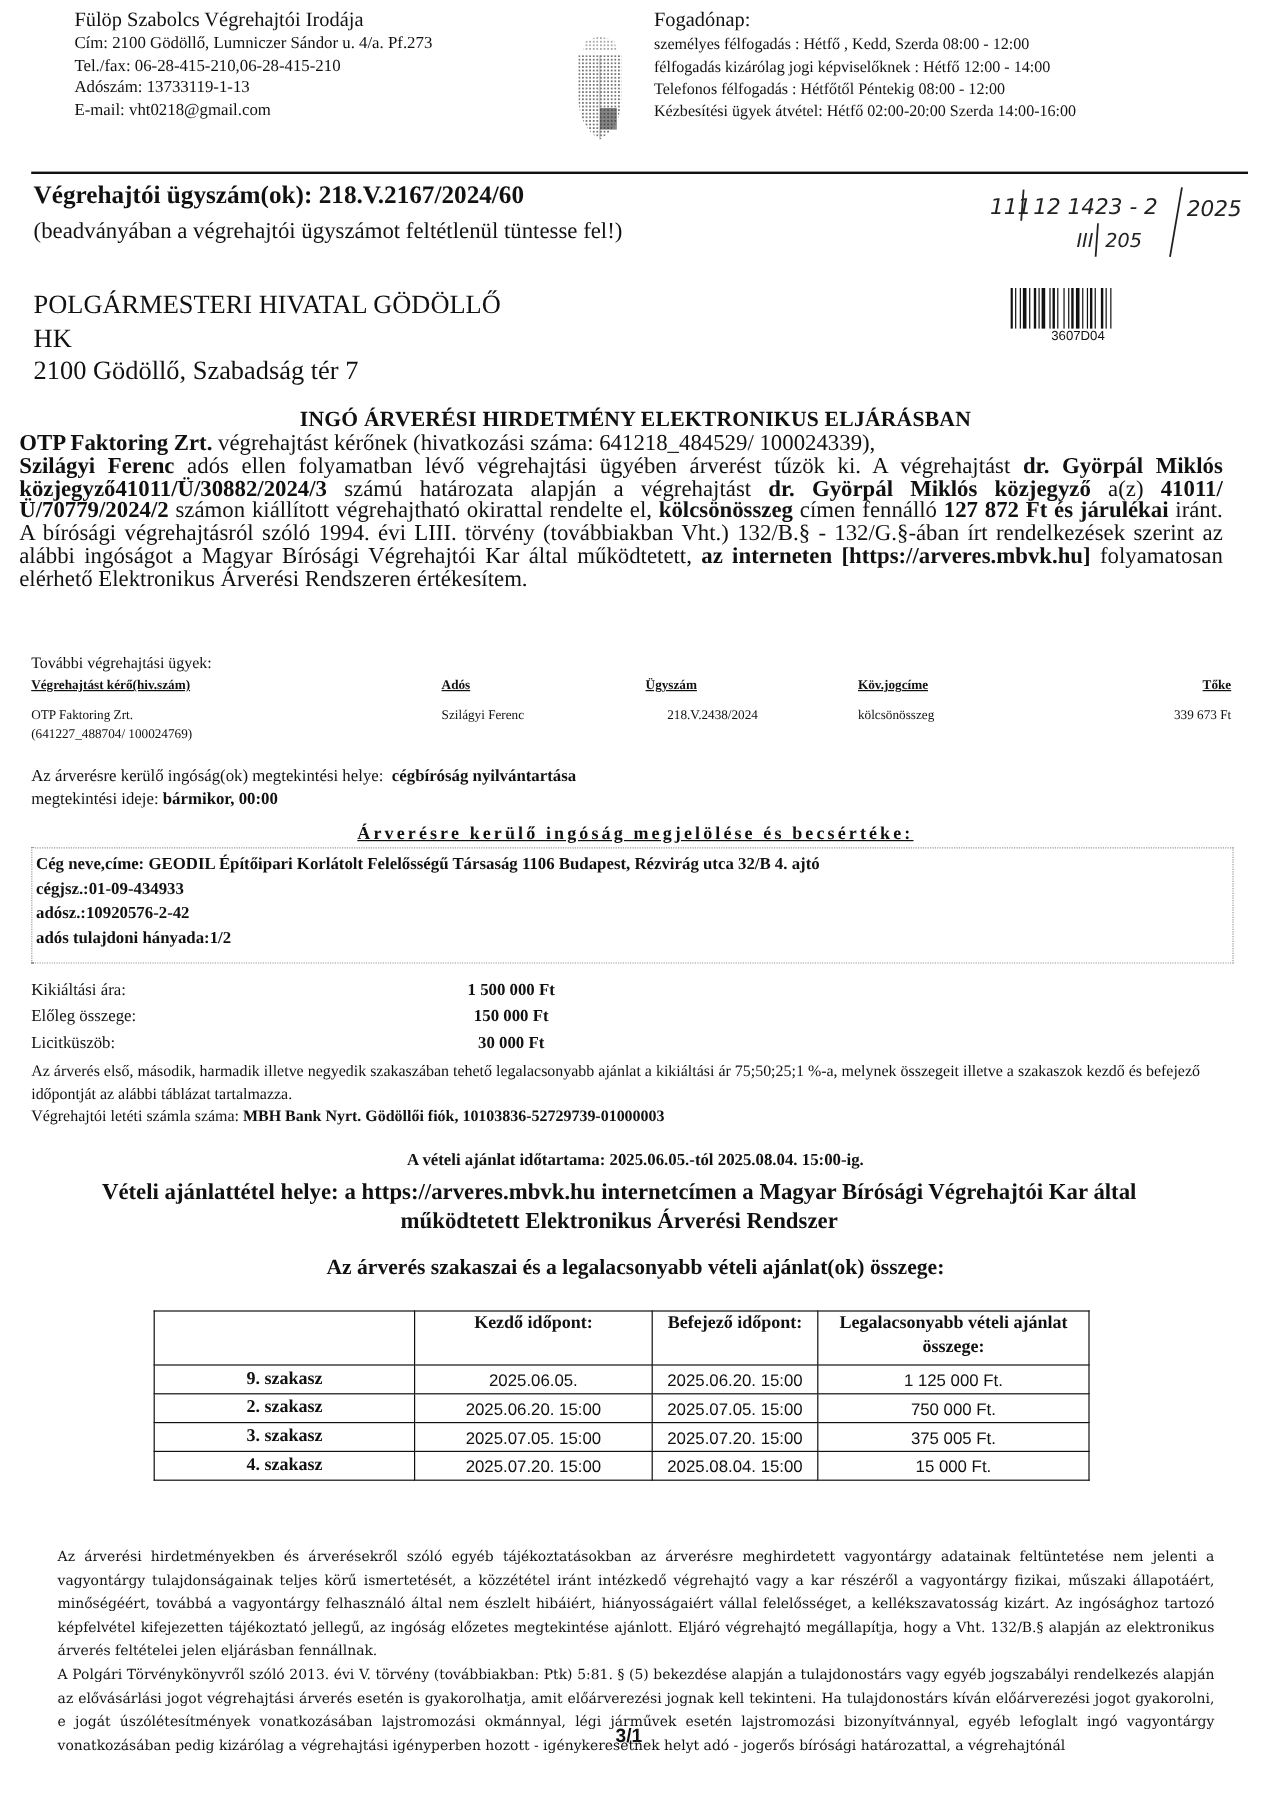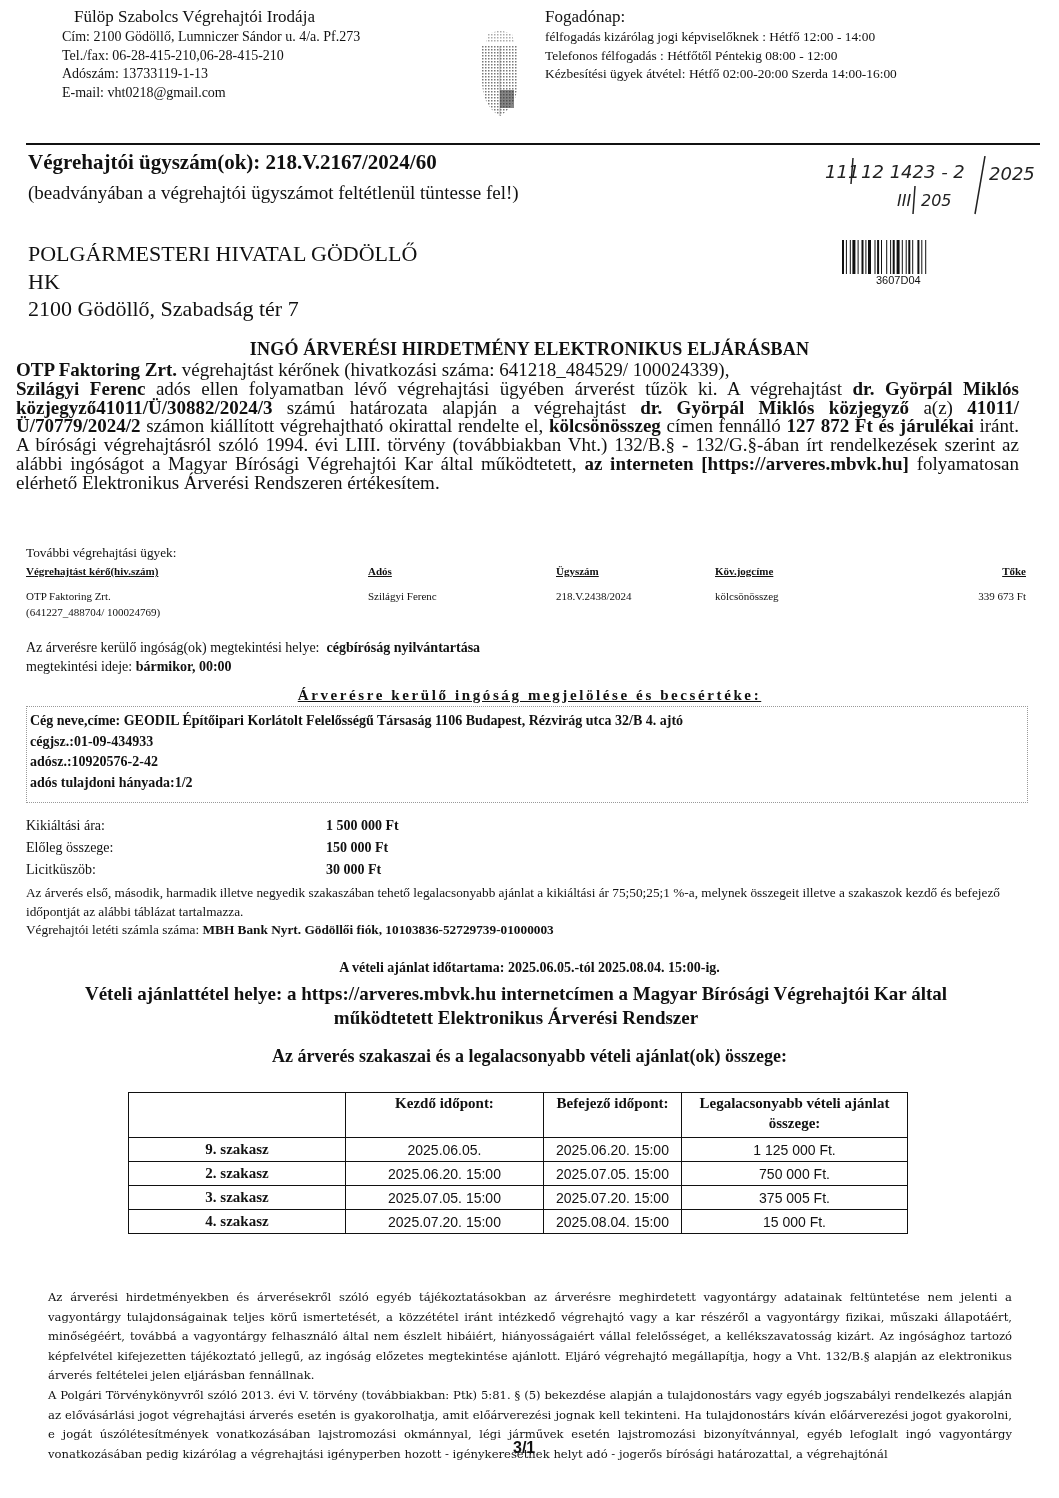--- a/index.html
+++ b/index.html
@@ -1,19 +1,19 @@
 <!DOCTYPE html>
 <html><head>
 <meta charset="utf-8">
 <style>
   html, body { margin: 0; padding: 0; background: #ffffff; }
   body { width: 1059px; height: 1498px; position: relative; overflow: hidden; color: #111; font-family: "Liberation Serif", "DejaVu Serif", serif; }
   .abs { position: absolute; }
   .hdr-left { left: 62px; top: 6px; width: 420px; font-size: 14px; line-height: 18.6px; }
-  .hdr-left .l1 { font-size: 17px; line-height: 22px; margin-left: 12px; }
+  .hdr-left .l1 { font-size: 17px; line-height: 22px; }
   .hdr-left .l2 { font-size: 17px; line-height: 22px; }
   .emblem { left: 470px; top: 28px; width: 60px; height: 92px; }
   .hdr-right { left: 545px; top: 6px; width: 500px; font-size: 13.4px; line-height: 18.5px; }
   .hdr-right .title { font-size: 17px; line-height: 22px; }
   .rule { left: 26px; top: 143px; width: 1014px; height: 2px; background: #111; }
   .caseno { left: 28px; top: 150px; font-size: 21px; font-weight: bold; }
   .casenote { left: 28px; top: 182px; font-size: 19px; }
   .handwrite { left: 825px; top: 156px; width: 230px; height: 60px; }
   .addr { left: 28px; top: 240px; font-size: 22px; line-height: 27.5px; }
   .barcode { left: 842px; top: 240px; width: 115px; height: 34px; }
@@ -25,21 +25,21 @@
   .more-table { left: 26px; top: 564px; width: 1000px; font-size: 11px; line-height: 15px; font-family: "Liberation Serif", serif; }
   .more-table .th { position: absolute; top: 0; font-weight: bold; text-decoration: underline; }
   .more-table .td { position: absolute; top: 25px; }
   .inspect { left: 26px; top: 638px; font-size: 14px; line-height: 19px; }
   .item-title { left: 0; width: 1059px; top: 687px; text-align: center; font-size: 15px; font-weight: bold; letter-spacing: 2.6px; text-decoration: underline; }
   .item-box { left: 26px; top: 706px; width: 1000px; height: 95px; border: 1px dotted #999; }
   .item-lines { left: 30px; top: 711px; font-size: 14px; line-height: 20.5px; font-weight: bold; }
   .prices { left: 26px; top: 818px; font-size: 14px; }
   .price-row { position: absolute; height: 22px; width: 500px; }
   .price-row .lbl { position: absolute; left: 0; }
-  .price-row .val { position: absolute; right: 0; width: 200px; text-align: left; font-weight: bold; }
+  .price-row .val { position: absolute; right: 0; width: 200px; text-align: center; font-weight: bold; }
   .stage-text { left: 26px; top: 884px; width: 1005px; font-size: 13.3px; line-height: 18.5px; }
   .offer-period { left: 0; width: 1059px; top: 960px; text-align: center; font-size: 14px; font-weight: bold; }
   .offer-place { left: 76px; width: 880px; top: 982px; text-align: center; font-size: 19px; font-weight: bold; line-height: 24px; }
   .stages-title { left: 0; width: 1059px; top: 1046px; text-align: center; font-size: 18px; font-weight: bold; }
   table.stages { position: absolute; left: 128px; top: 1092px; border-collapse: collapse; font-size: 15px; }
   table.stages td, table.stages th { border: 1.5px solid #111; padding: 0 6px; height: 23px; text-align: center; }
   table.stages th { font-weight: bold; vertical-align: top; height: 44px; font-size: 15px; line-height: 20px; }
   table.stages td.stage-name { font-weight: bold; font-family: "Liberation Serif", serif; }
   table.stages td.sans { font-family: "Liberation Sans", sans-serif; font-size: 14px; }
   .footer { left: 48px; top: 1288px; width: 964px; font-size: 11.6px; line-height: 19.6px; text-align: justify; font-family: "DejaVu Serif", serif; }
@@ -65,20 +65,21 @@
     </defs>
     <path d="M18 6 L30 2 L42 6 L44 14 L16 14 Z" fill="url(#dots)" opacity="0.5"></path>
     <path d="M12 18 L48 18 L48 52 Q48 78 30 88 Q12 78 12 52 Z" fill="url(#dots)" opacity="0.8"></path>
     <path d="M30 18 L30 88" stroke="#777" stroke-width="1" opacity="0.6"></path>
     <rect x="30" y="62" width="14" height="18" fill="#333" opacity="0.6"></rect>
   </svg>
 </div>
 
 <div class="abs hdr-right">
   <div class="title">Fogadónap:</div>
+  <div>személyes félfogadás : Hétfő , Kedd, Szerda 08:00 - 12:00</div>
   <div>félfogadás kizárólag jogi képviselőknek : Hétfő 12:00 - 14:00</div>
   <div>Telefonos félfogadás : Hétfőtől Péntekig 08:00 - 12:00</div>
   <div>Kézbesítési ügyek átvétel: Hétfő 02:00-20:00 Szerda 14:00-16:00</div>
 </div>
 
 <div class="abs rule"></div>
 
 <div class="abs caseno">Végrehajtói ügyszám(ok): 218.V.2167/2024/60</div>
 <div class="abs casenote">(beadványában a végrehajtói ügyszámot feltétlenül tüntesse fel!)</div>
 
@@ -130,21 +131,21 @@
 <div class="abs barcode-code">3607D04</div>
 
 <div class="abs doc-title">INGÓ ÁRVERÉSI HIRDETMÉNY ELEKTRONIKUS ELJÁRÁSBAN</div>
 
 <div class="abs intro" id="intro"><b>OTP Faktoring Zrt.</b><span> végrehajtást kérőnek (hivatkozási száma: 641218_484529/ 100024339),</span><br><b>Szilágyi Ferenc</b><span> adós ellen folyamatban lévő végrehajtási ügyében árverést tűzök ki. A végrehajtást </span><b>dr. Györpál Miklós közjegyző41011/Ü/30882/2024/3</b><span> számú határozata alapján a végrehajtást </span><b>dr. Györpál Miklós közjegyző</b><span> a(z) </span><b>41011/Ü/70779/2024/2</b><span> számon kiállított végrehajtható okirattal rendelte el, </span><b>kölcsönösszeg</b><span> címen fennálló </span><b>127 872 Ft és járulékai</b><span> iránt. A bírósági végrehajtásról szóló 1994. évi LIII. törvény (továbbiakban Vht.) 132/B.§ - 132/G.§-ában írt rendelkezések szerint az alábbi ingóságot a Magyar Bírósági Végrehajtói Kar által működtetett, </span><b>az interneten [https://arveres.mbvk.hu]</b><span> folyamatosan elérhető Elektronikus Árverési Rendszeren értékesítem.</span></div>
 
 <div class="abs more-title">További végrehajtási ügyek:</div>
 <div class="abs more-table">
   <span class="th" style="left:0">Végrehajtást kérő(hiv.szám)</span>
   <span class="th" style="left:342px">Adós</span>
-  <span class="th" style="left:530px">Ügyszám</span>
+  <span class="th" style="left:512px">Ügyszám</span>
   <span class="th" style="left:689px">Köv.jogcíme</span>
   <span class="th" style="right:0">Tőke</span>
   <span class="td" style="left:0">OTP Faktoring Zrt.</span>
   <span class="td" style="left:0;top:41px">(641227_488704/ 100024769)</span>
   <span class="td" style="left:342px">Szilágyi Ferenc</span>
   <span class="td" style="left:530px">218.V.2438/2024</span>
   <span class="td" style="left:689px">kölcsönösszeg</span>
   <span class="td" style="right:0">339 673 Ft</span>
 </div>
 

